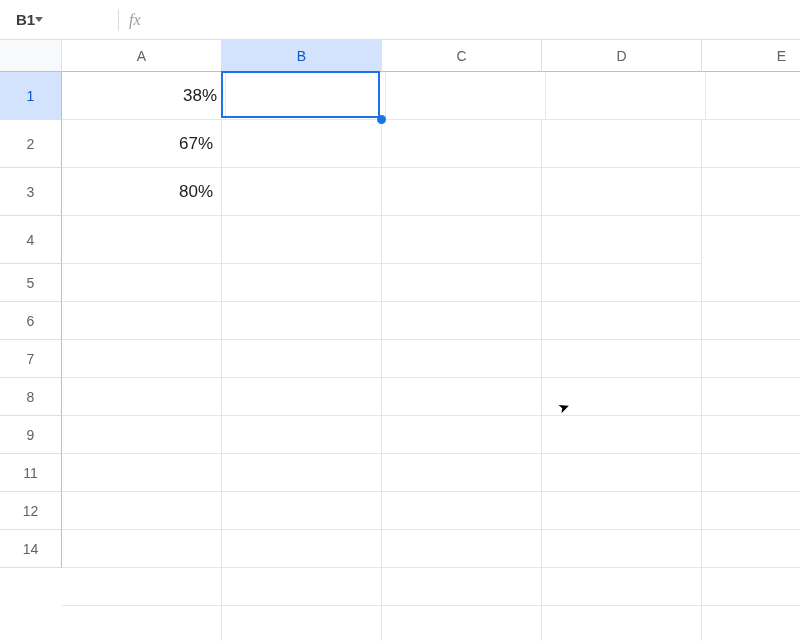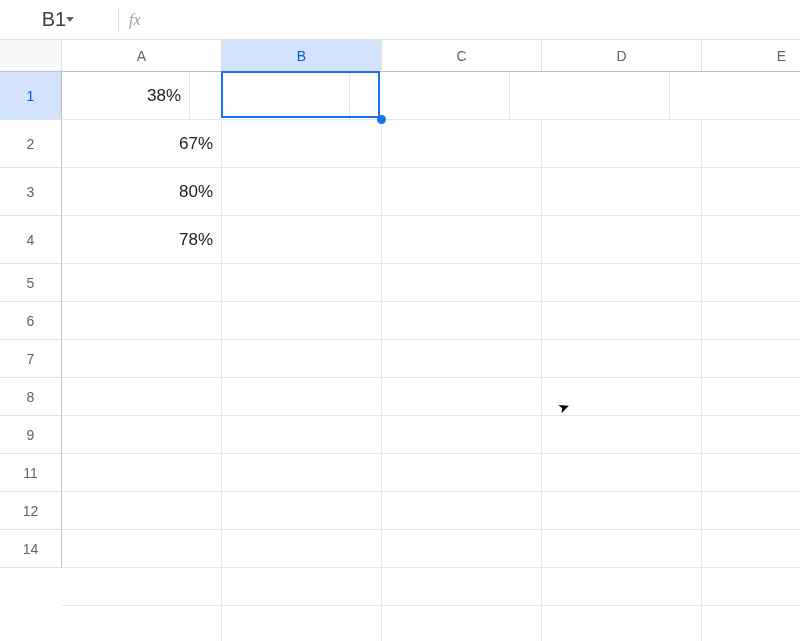--- a/index.html
+++ b/index.html
@@ -20,23 +20,24 @@
     height: 40px;
     border-bottom: 1px solid #e0e0e0;
     padding: 0 8px;
   }
   .namebox {
     display: flex;
     align-items: center;
     width: 100px;
     height: 28px;
     padding: 0 8px;
-    font-size: 20px;
+    font-size: 15px;
     color: #3c4043;
-    justify-content: center;
+    justify-content: flex-start;
+    font-weight: bold;
   }
   .namebox .dropdown-icon {
     width: 0; height: 0;
     border-left: 4px solid transparent;
     border-right: 4px solid transparent;
     border-top: 5px solid #5f6368;
   }
   .divider {
     width: 1px;
     height: 22px;
@@ -209,42 +210,41 @@
       <div class="row-head">8</div>
       <div class="row-head">9</div>
       <div class="row-head">11</div>
       <div class="row-head">12</div>
       <div class="row-head">14</div>
     </div>
 
   <div class="cells">
 
   <div class="row tall">
-        <div class="cell" style="width: 128px; padding-left: 15px;">38%</div>
+        <div class="cell" style="width: 164px; padding-left: 15px;">38%</div>
         <div class="cell" style="width: 160px;"></div>
         <div class="cell" style="width: 160px;"></div>
         <div class="cell" style="width: 160px;"></div>
         <div class="cell" style="width: 160px;"></div>
       </div>
       <div class="row tall">
         <div class="cell" style="width: 160px;">67%</div>
         <div class="cell" style="width: 160px;"></div>
         <div class="cell" style="width: 160px;"></div>
         <div class="cell" style="width: 160px;"></div>
         <div class="cell" style="width: 160px;"></div>
       </div>
       <div class="row tall">
         <div class="cell" style="width: 160px;">80%</div>
         <div class="cell" style="width: 160px;"></div>
         <div class="cell" style="width: 160px;"></div>
         <div class="cell" style="width: 160px;"></div>
         <div class="cell" style="width: 160px;"></div>
       </div>
       <div class="row tall">
-        <div class="cell" style="width: 160px;">78%</div>
         <div class="cell" style="width: 160px;"></div>
         <div class="cell" style="width: 160px;"></div>
         <div class="cell" style="width: 160px;"></div>
         <div class="cell" style="width: 160px;"></div>
       </div>
       <div class="row">
         <div class="cell" style="width: 160px;"></div>
         <div class="cell" style="width: 160px;"></div>
         <div class="cell" style="width: 160px;"></div>
         <div class="cell" style="width: 160px;"></div>

